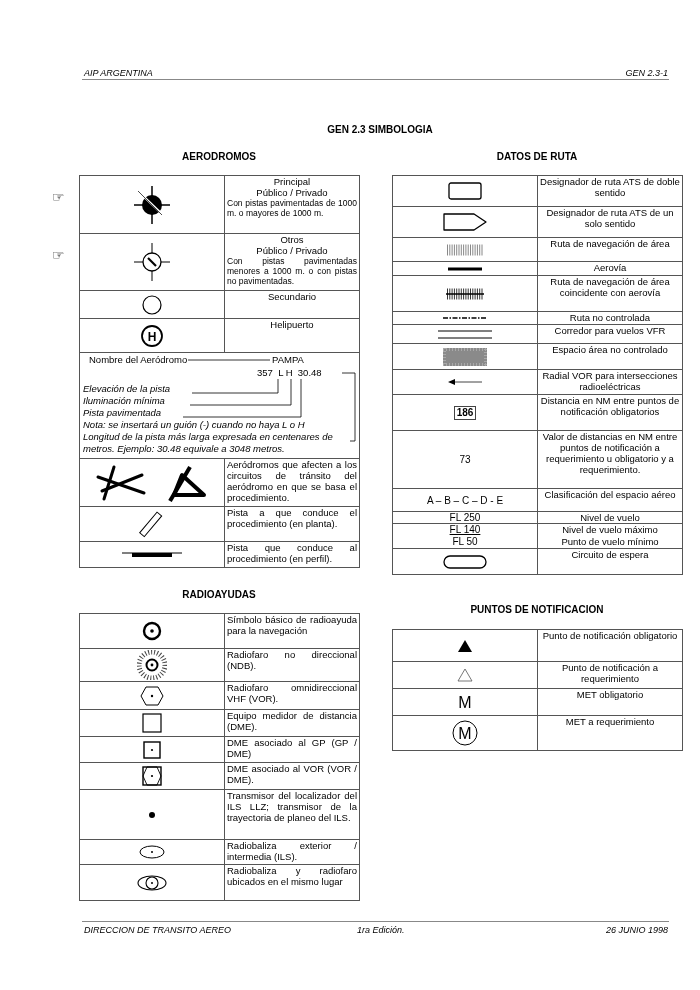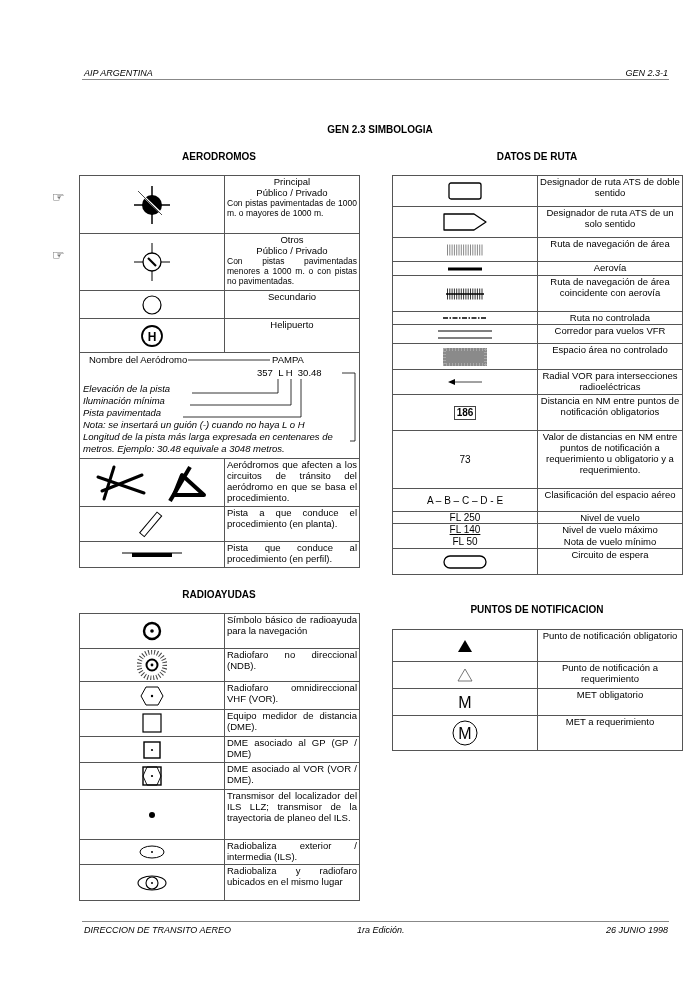--- a/index.html
+++ b/index.html
@@ -339,21 +339,21 @@
     <td class="icon bold" style="font-size:10px;line-height:11px;">FL 250</td>
     <td class="c">Nivel de vuelo</td>
   </tr>
   <tr style="height:25px">
     <td class="icon bold" style="font-size:10px;line-height:12px;">
       <div style="text-decoration:underline;">FL 140</div>
       <div>FL 50</div>
     </td>
     <td class="c" style="line-height:12px;">
       <div>Nivel de vuelo máximo</div>
-      <div>Nota de vuelo mínimo</div>
+      <div>Punto de vuelo mínimo</div>
     </td>
   </tr>
   <tr style="height:26px">
     <td class="icon">
           <svg width="46" height="16" viewBox="0 0 46 16">
             <rect x="2" y="2" width="42" height="12" rx="6" fill="none" stroke="#000" stroke-width="1.3"></rect>
           </svg>
         </td>
     <td class="c">Circuito de espera</td>
   </tr>

